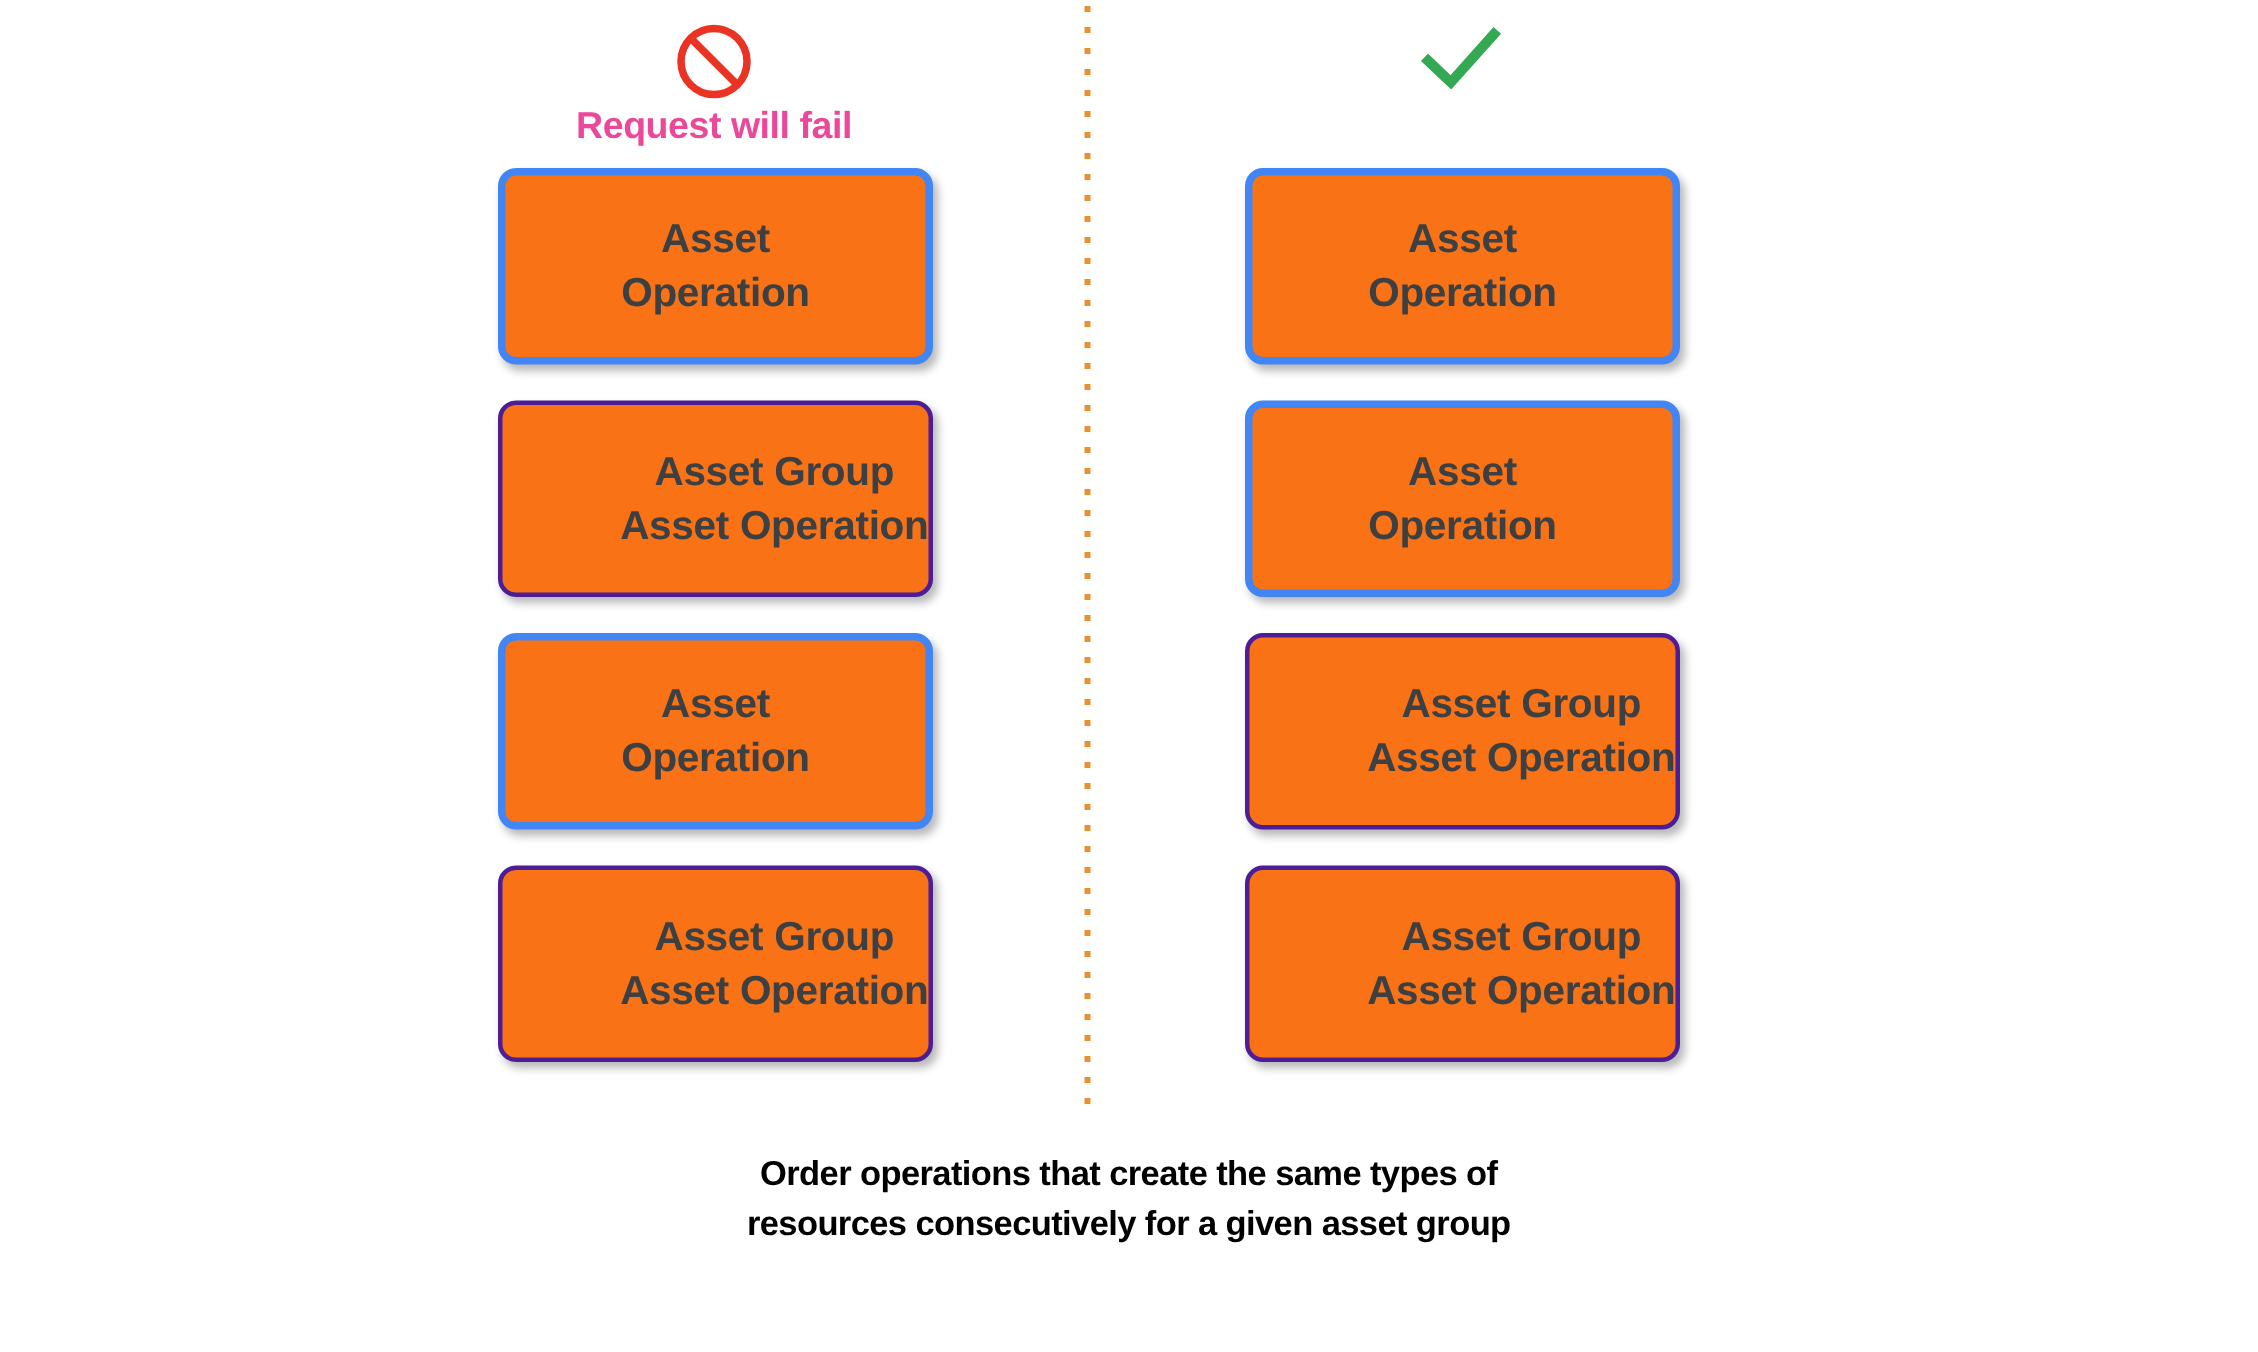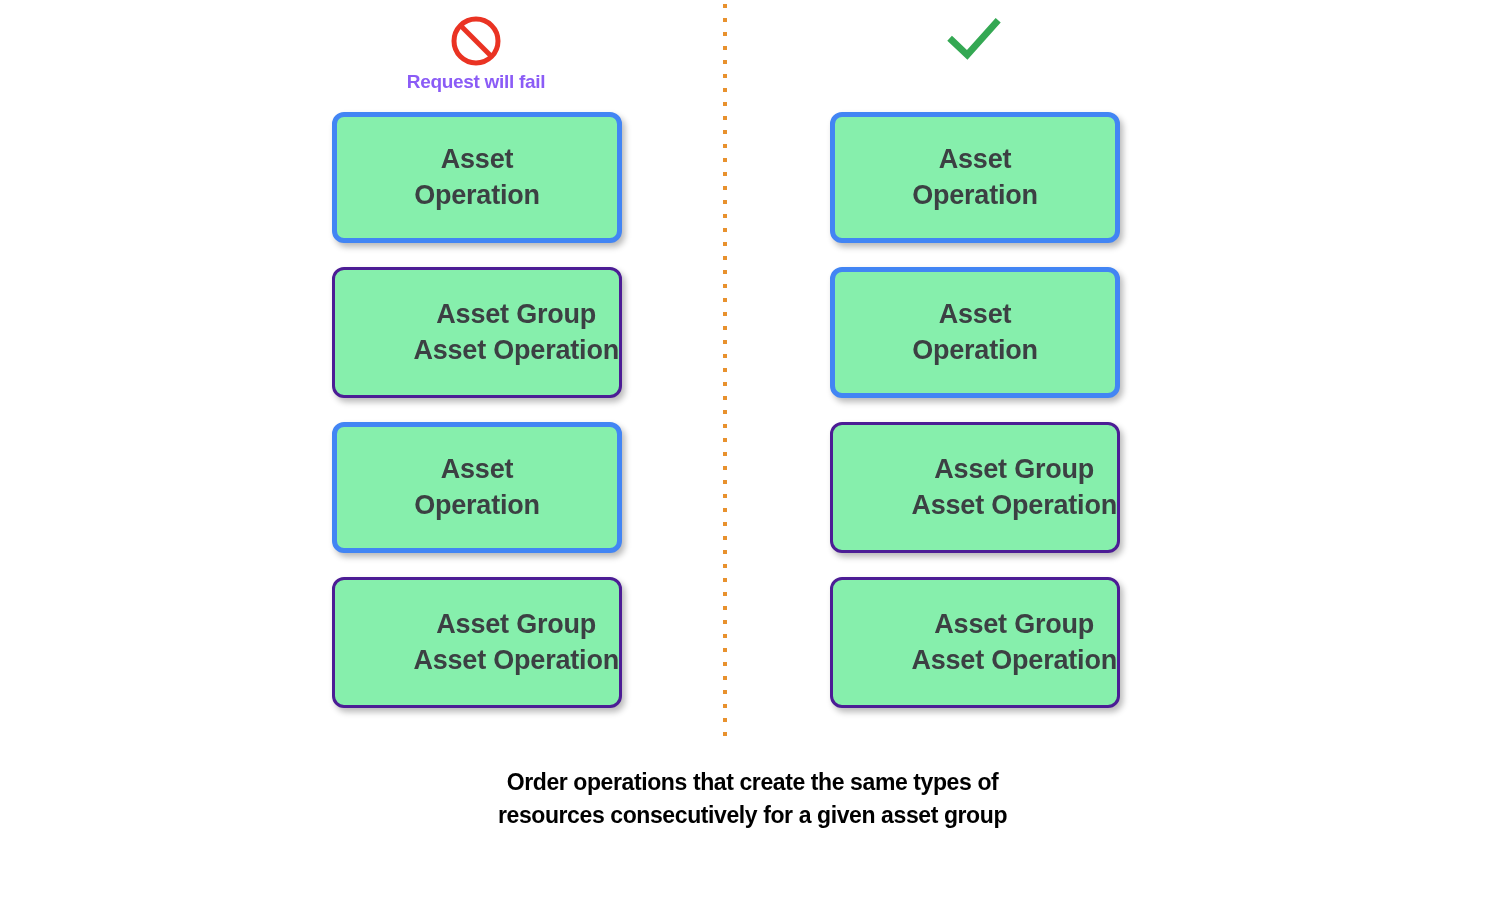--- a/index.html
+++ b/index.html
@@ -54,42 +54,42 @@
   .status-icon {
     display: block;
     margin: 0 auto 4px auto;
     width: 54px;
     height: 54px;
   }
   .status-icon.check { height: 48px; margin-bottom: 10px; }
 
   .col-title {
     display: block;
-    font-size: 19px;
+    font-size: 25px;
     font-weight: bold;
-    color: #8b5cf6;
+    color: #ec4899;
     letter-spacing: -0.3px;
     line-height: 1;
     white-space: nowrap;
   }
 
   
   .box-stack {
     position: absolute;
     top: 112px;
     left: 6px;
     width: 290px;
   }
 
   .op-box {
     box-sizing: border-box;
     width: 290px;
     height: 131px;
     border-radius: 12px;
-    background: #86efac;
+    background: #f97316;
     display: flex;
     align-items: center;
     justify-content: center;
     margin-bottom: 24px;
     box-shadow: 3px 4px 6px rgba(0,0,0,0.28);
   }
   .op-box:last-child { margin-bottom: 0; }
 
   .op-box.blue   { border: 5px solid #4285F4; }
   .op-box.orange { border: 3px solid #4c1d95; justify-content: flex-end; }

